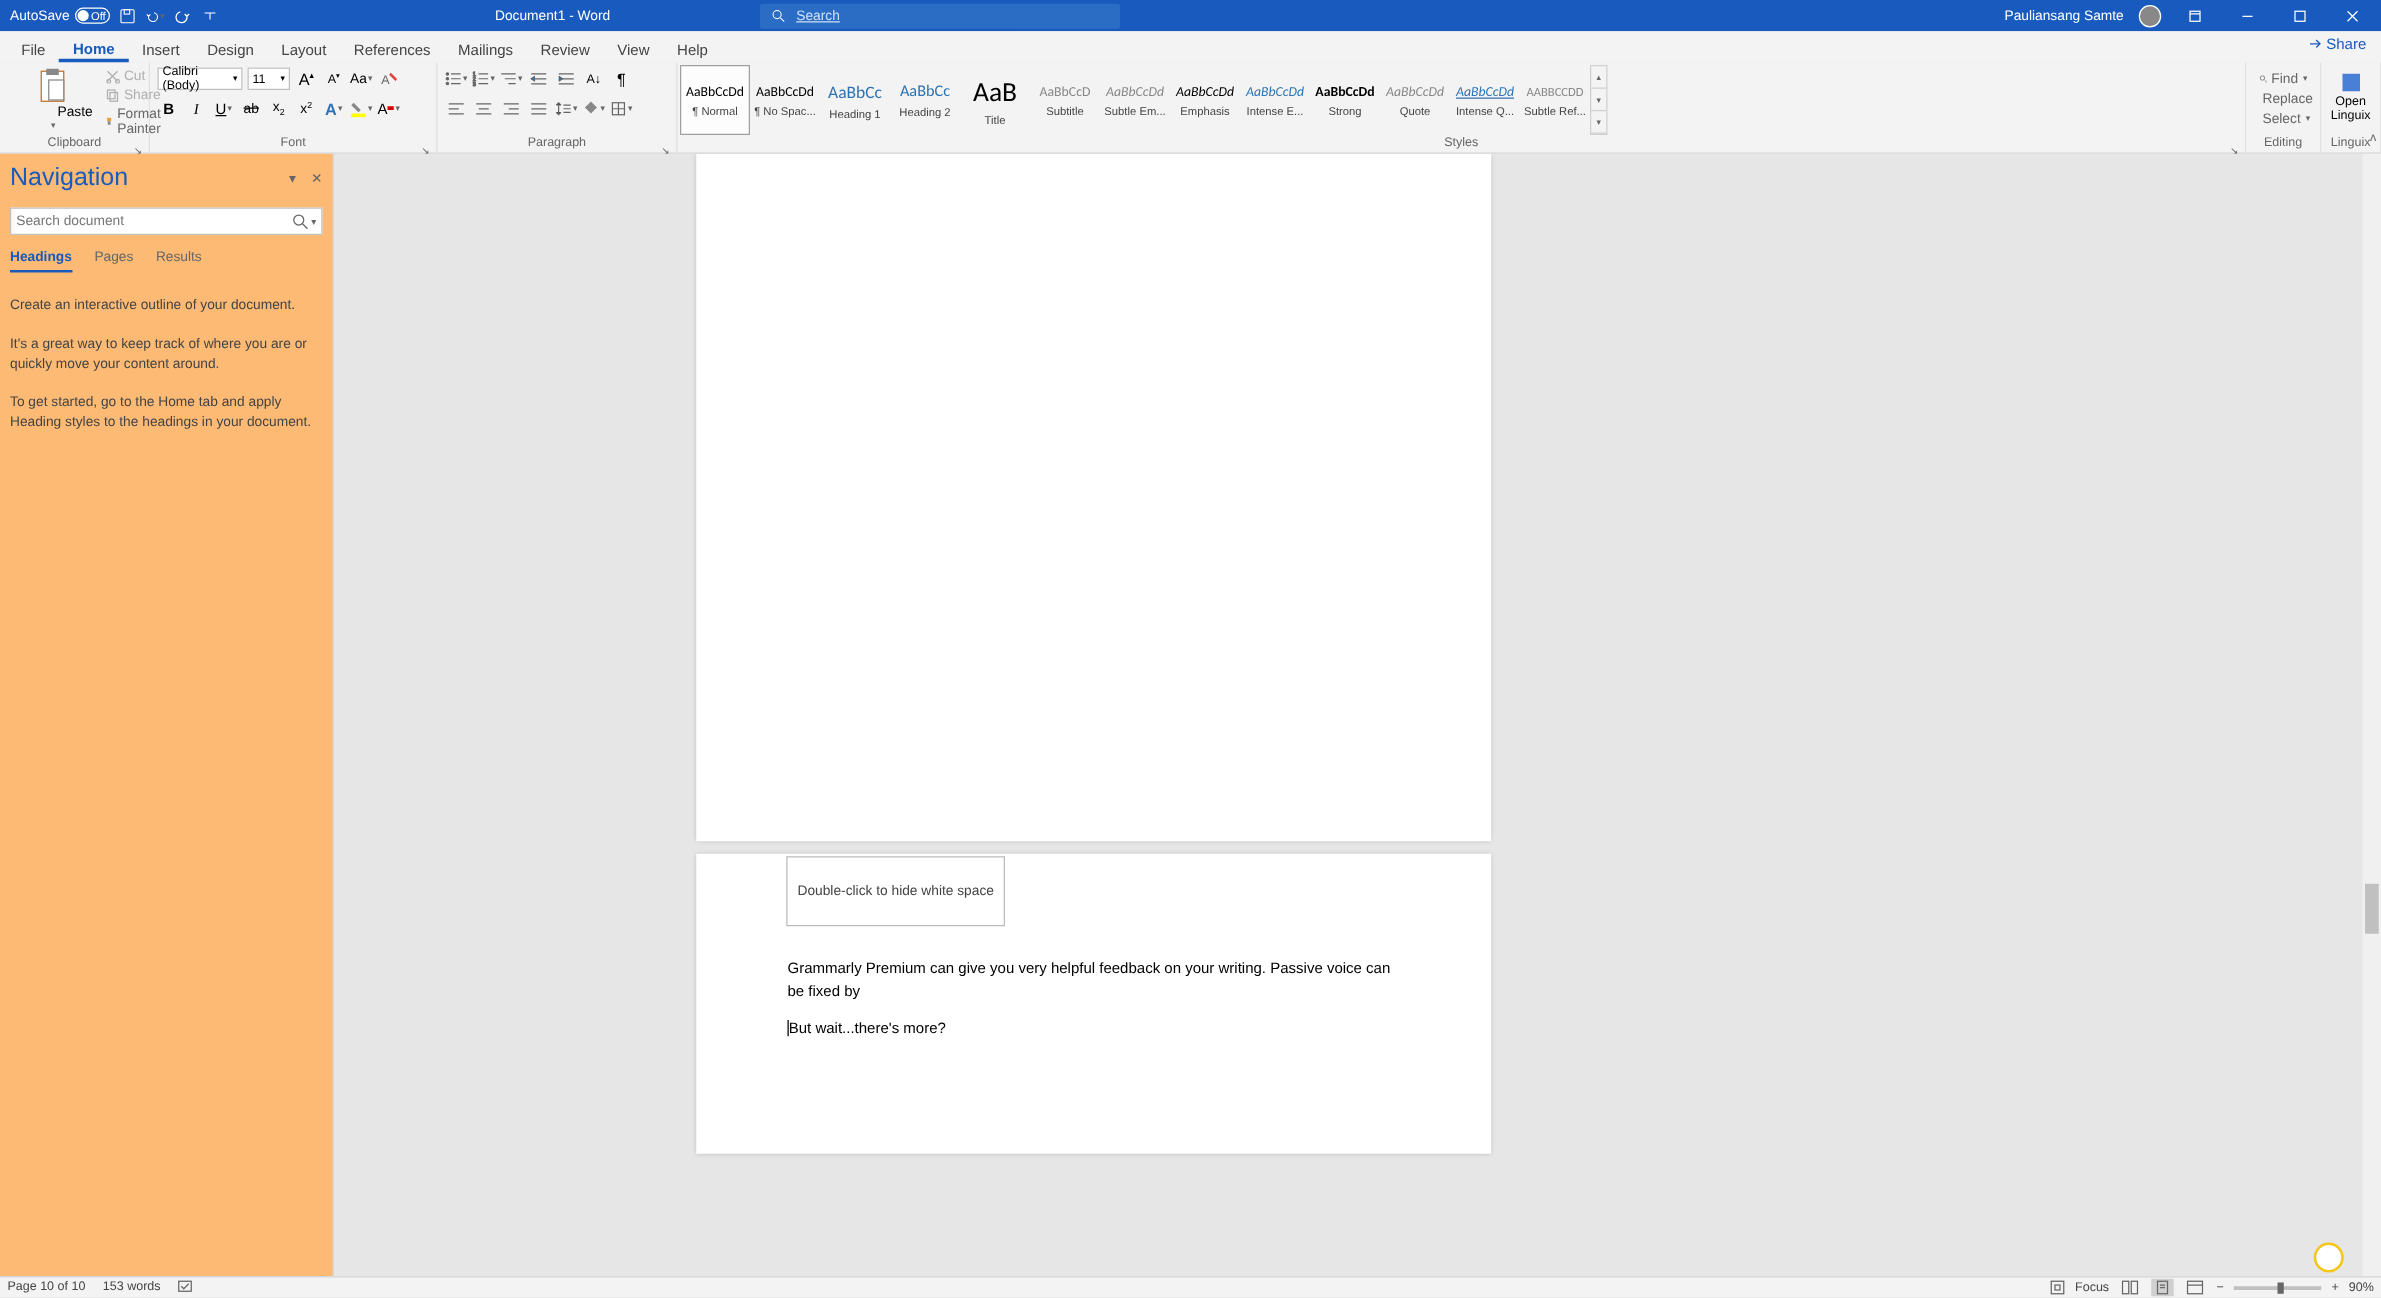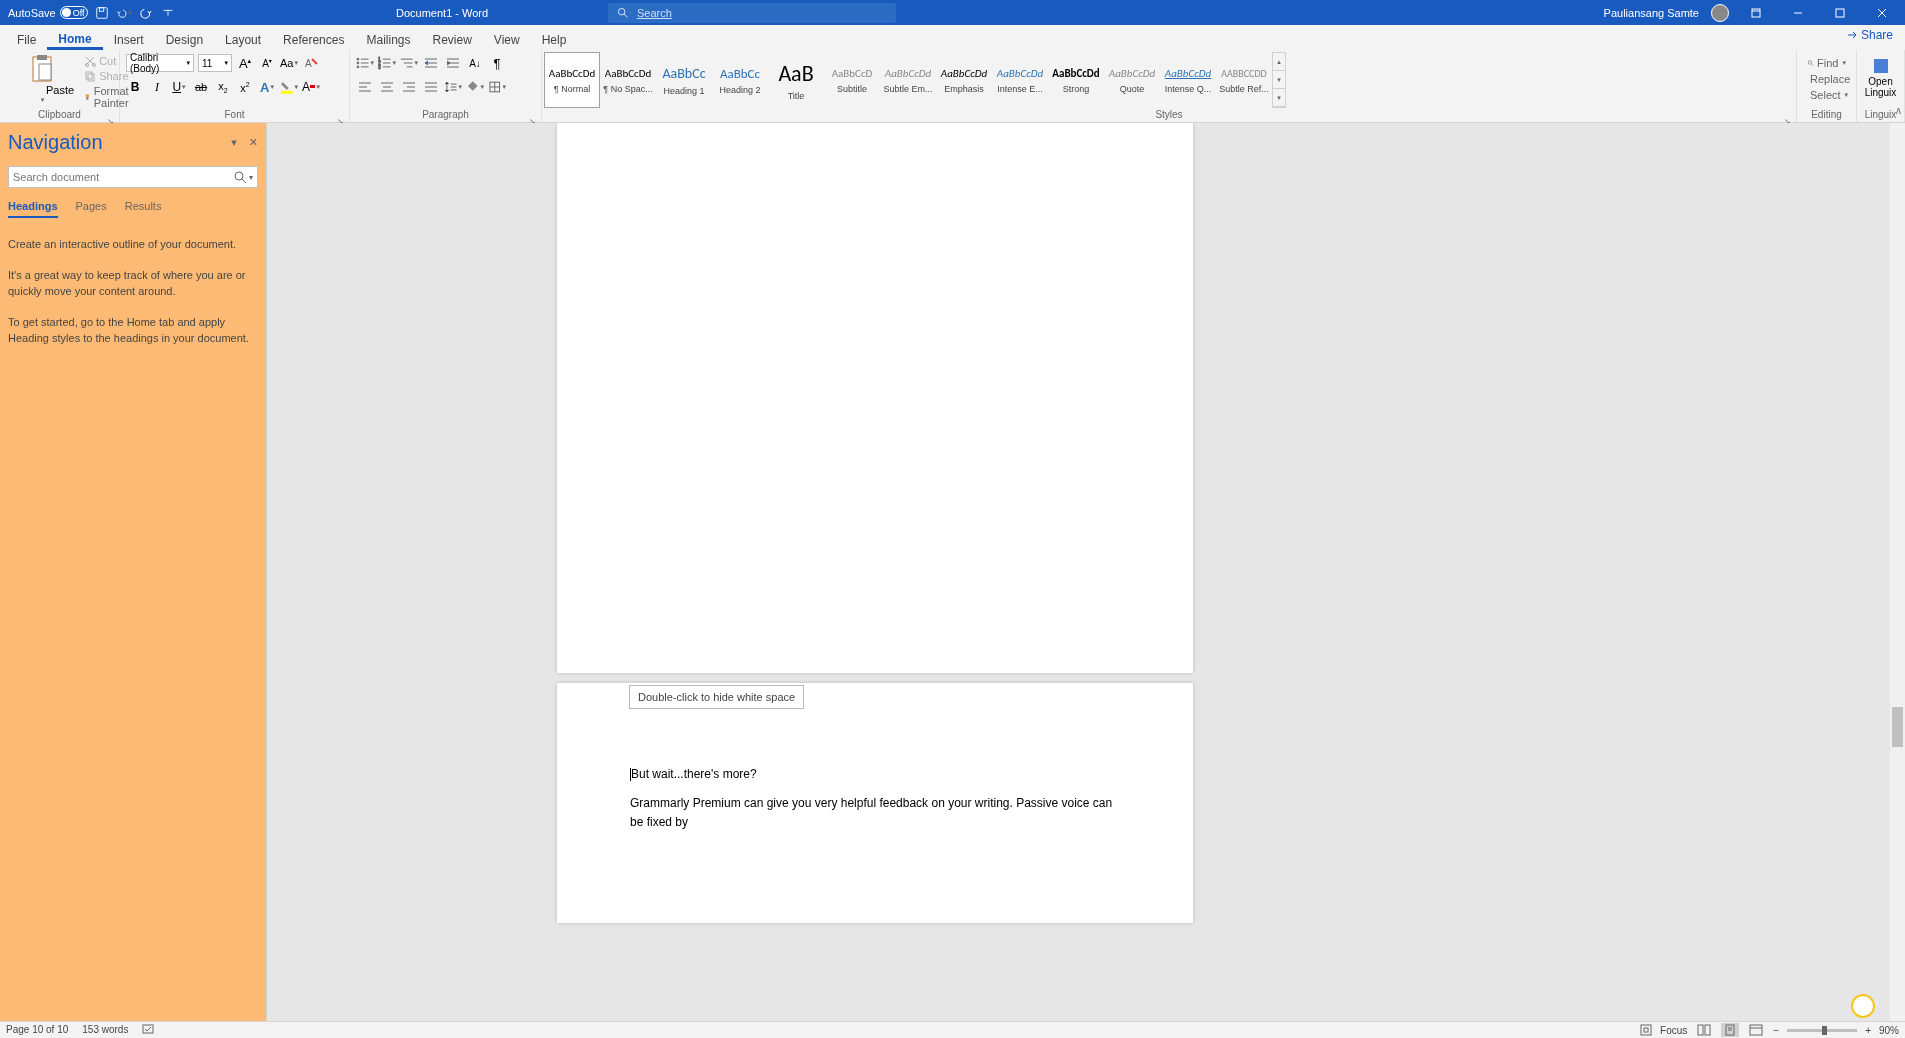--- a/index.html
+++ b/index.html
@@ -77,21 +77,21 @@
 .navtab { font-size:11px; color:#666; cursor:pointer; padding-bottom:4px; }
 .navtab.active { color:#185abd; font-weight:600; border-bottom:2px solid #185abd; }
 .navhelp { font-size:11px; color:#444; line-height:1.5; }
 .navhelp p { margin-bottom:14px; }
 
 
 .docarea { position:absolute; left:267px; right:15px; top:123px; bottom:17px; background:#e6e6e6; overflow:hidden; }
 .page { position:absolute; left:290px; width:636px; background:#fff; box-shadow:0 0 4px rgba(0,0,0,0.2); }
 .page1 { top:0; height:550px; }
 .page2 { top:560px; height:240px; padding:82px 73px 0; }
-.tooltip-whitespace { position:absolute; left:362px; top:562px; background:#fff; border:1px solid #bbb; padding:5px 8px; font-size:11px; color:#444; z-index:5; }
+.tooltip-whitespace { position:absolute; left:362px; top:562px; background:#fff; border:1px solid #bbb; padding:21px 8px; font-size:11px; color:#444; z-index:5; }
 .doc-text { font-size:12px; font-family:Calibri, sans-serif; color:#000; line-height:1.6; }
 .doc-text p { margin-bottom:10px; }
 .cursor { display:inline-block; width:1px; height:13px; background:#000; vertical-align:text-bottom; animation:blink 1s infinite; }
 @keyframes blink { 50% { opacity:0; } }
 
 
 .vscroll { position:absolute; right:0; top:123px; width:15px; bottom:17px; background:#f0f0f0; }
 .vscroll-thumb { position:absolute; left:2px; right:2px; top:65%; height:40px; background:#c0c0c0; }
 
 
@@ -540,22 +540,22 @@
     <p>It's a great way to keep track of where you are or quickly move your content around.</p>
     <p>To get started, go to the Home tab and apply Heading styles to the headings in your document.</p>
   </div>
 </div>
 
 <div class="docarea">
   <div class="page page1"></div>
   <div class="tooltip-whitespace">Double-click to hide white space</div>
   <div class="page page2">
     <div class="doc-text">
+      <p>Grammarly Premium can give you very helpful feedback on your writing. Passive voice can be fixed by</p>
       <p><span class="cursor"></span><span>But wait...there's more?</span></p>
-      <p>Grammarly Premium can give you very helpful feedback on your writing. Passive voice can be fixed by</p>
     </div>
   </div>
 </div>
 
 <div class="vscroll">
   <div class="vscroll-thumb"></div>
 </div>
 
 <div class="statusbar">
   <div class="left">

